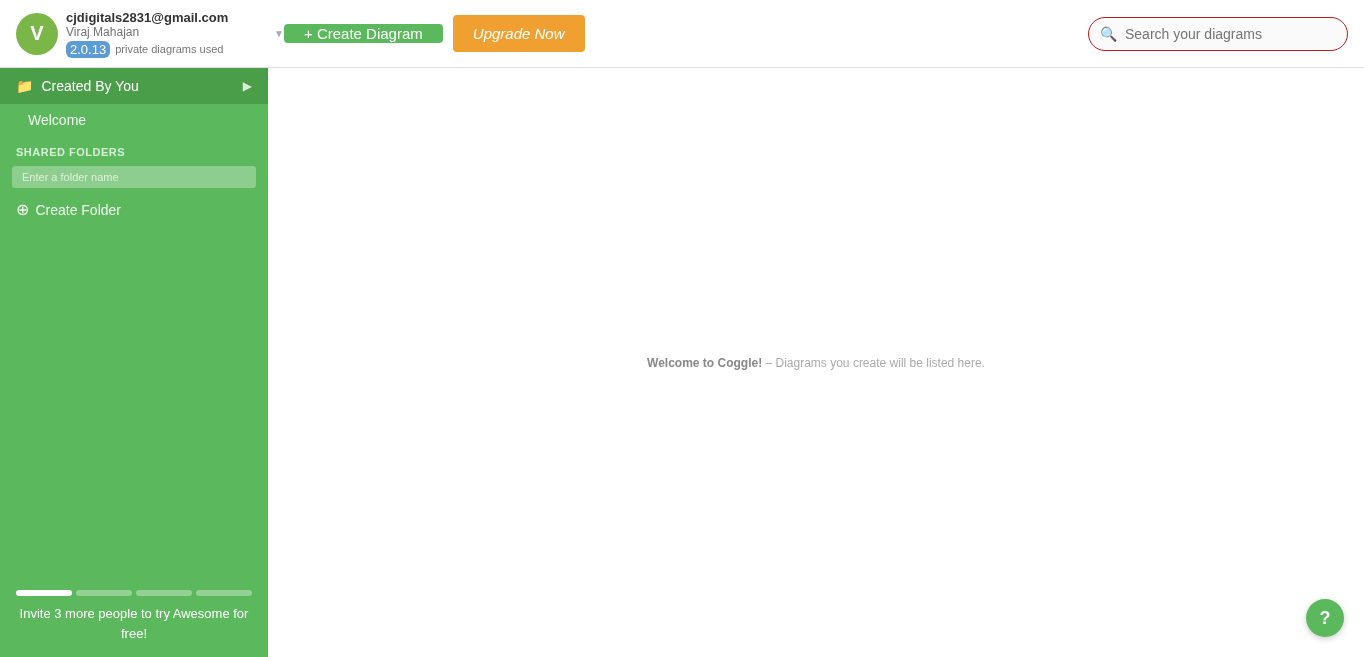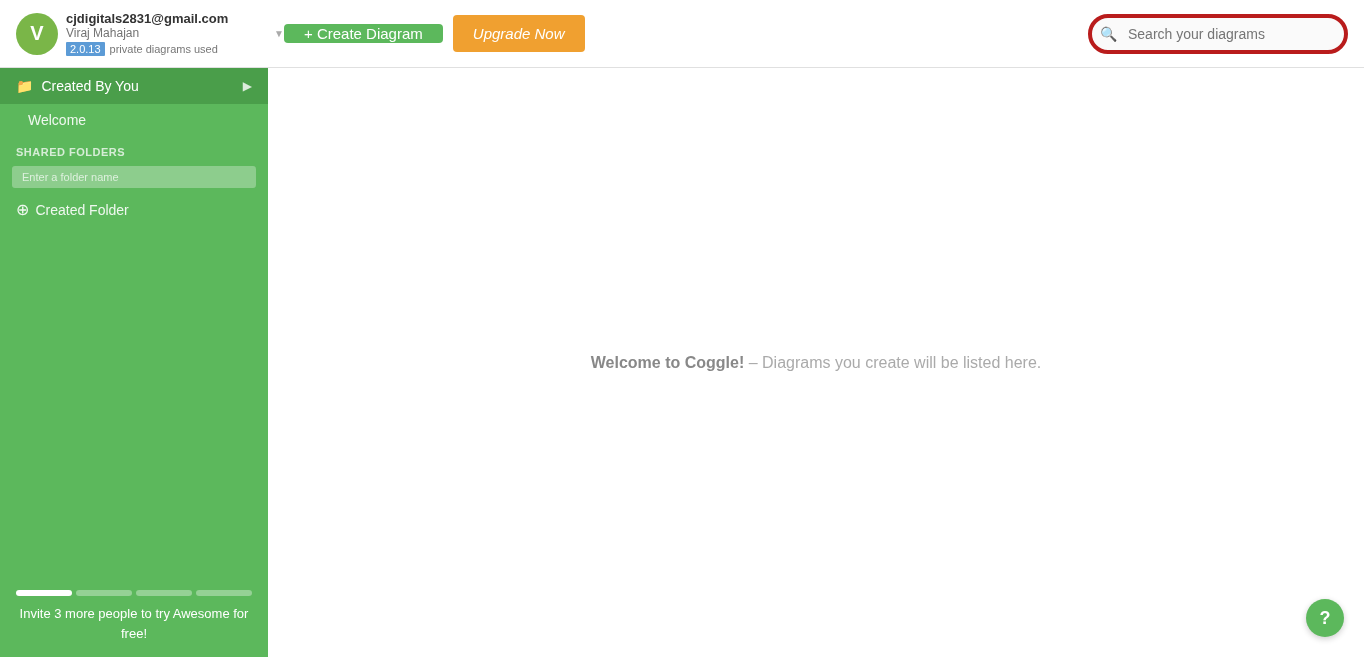--- a/index.html
+++ b/index.html
@@ -48,23 +48,23 @@
       color: #737373;
     }
     .user-plan {
       display: flex;
       align-items: center;
       margin-top: 2px;
     }
     .plan-badge {
       background: #5c9bd6;
       color: #fff;
-      font-size: 11px;
+      font-size: 13px;
       padding: 1px 4px;
-      border-radius: 1px;
+      border-radius: 6px;
       margin-right: 5px;
     }
     .plan-text {
       font-size: 11px;
       color: #777;
     }
     .dropdown-arrow {
       margin-left: auto;
       color: #aaa;
       font-size: 10px;
@@ -101,21 +101,21 @@
       cursor: pointer;
       font-weight: 500;
       font-style: italic;
     }
 
     .search-container {
       margin-left: auto;
       position: relative;
     }
     .search-input {
-      border: 4px solid #b91c1c;
+      border: 1px solid #b91c1c;
       border-radius: 20px;
       padding: 8px 16px 8px 36px;
       font-size: 14px;
       width: 260px;
       color: #999;
       outline: none;
       background: #fafafa;
     }
     .search-icon-wrap {
       position: absolute;
@@ -227,21 +227,21 @@
     .content-area {
       flex: 1;
       background: #fff;
       display: flex;
       align-items: center;
       justify-content: center;
       position: relative;
     }
 
     .welcome-text {
-      font-size: 16px;
+      font-size: 12px;
       color: #aaa;
     }
     .welcome-text strong {
       color: #888;
     }
 
     
     .help-btn {
       position: fixed;
       bottom: 20px;
@@ -299,21 +299,21 @@
     </div>
 
     <div class="nav-item-sub">Welcome</div>
 
     <div class="shared-folders-label">SHARED FOLDERS</div>
 
     <input class="folder-input" type="text" placeholder="Enter a folder name" style="">
 
     <div class="create-folder-btn">
       <span style="font-size:16px;">⊕</span>
-      <span>Created Folder</span>
+      <span>Create Folder</span>
     </div>
 
     <div class="sidebar-bottom">
       <div class="progress-bar-container">
         <div class="progress-segment filled"></div>
         <div class="progress-segment empty"></div>
         <div class="progress-segment empty"></div>
         <div class="progress-segment empty"></div>
       </div>
       <div class="invite-text">Invite 3 more people to try Awesome for free!</div>

